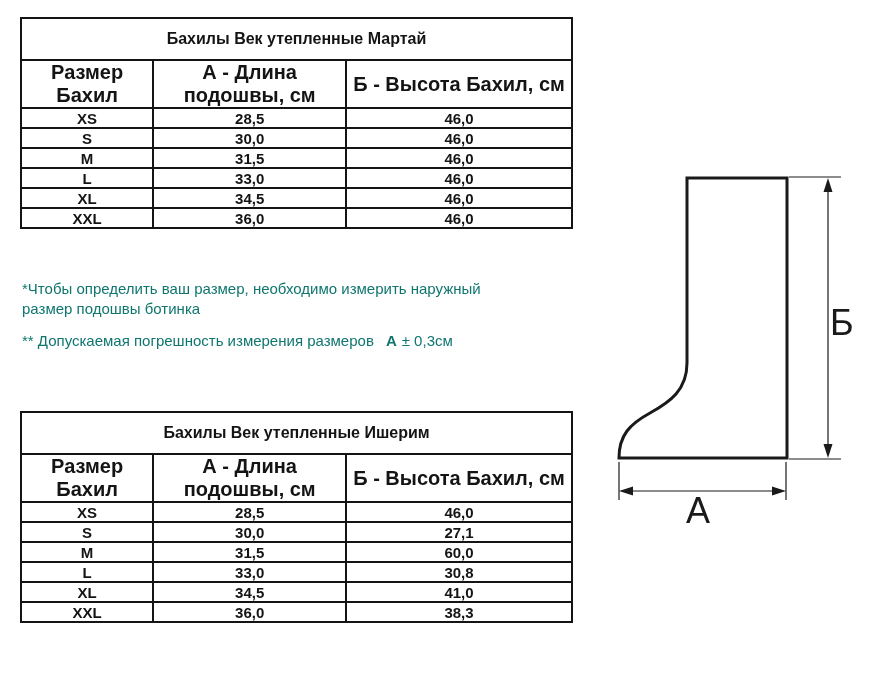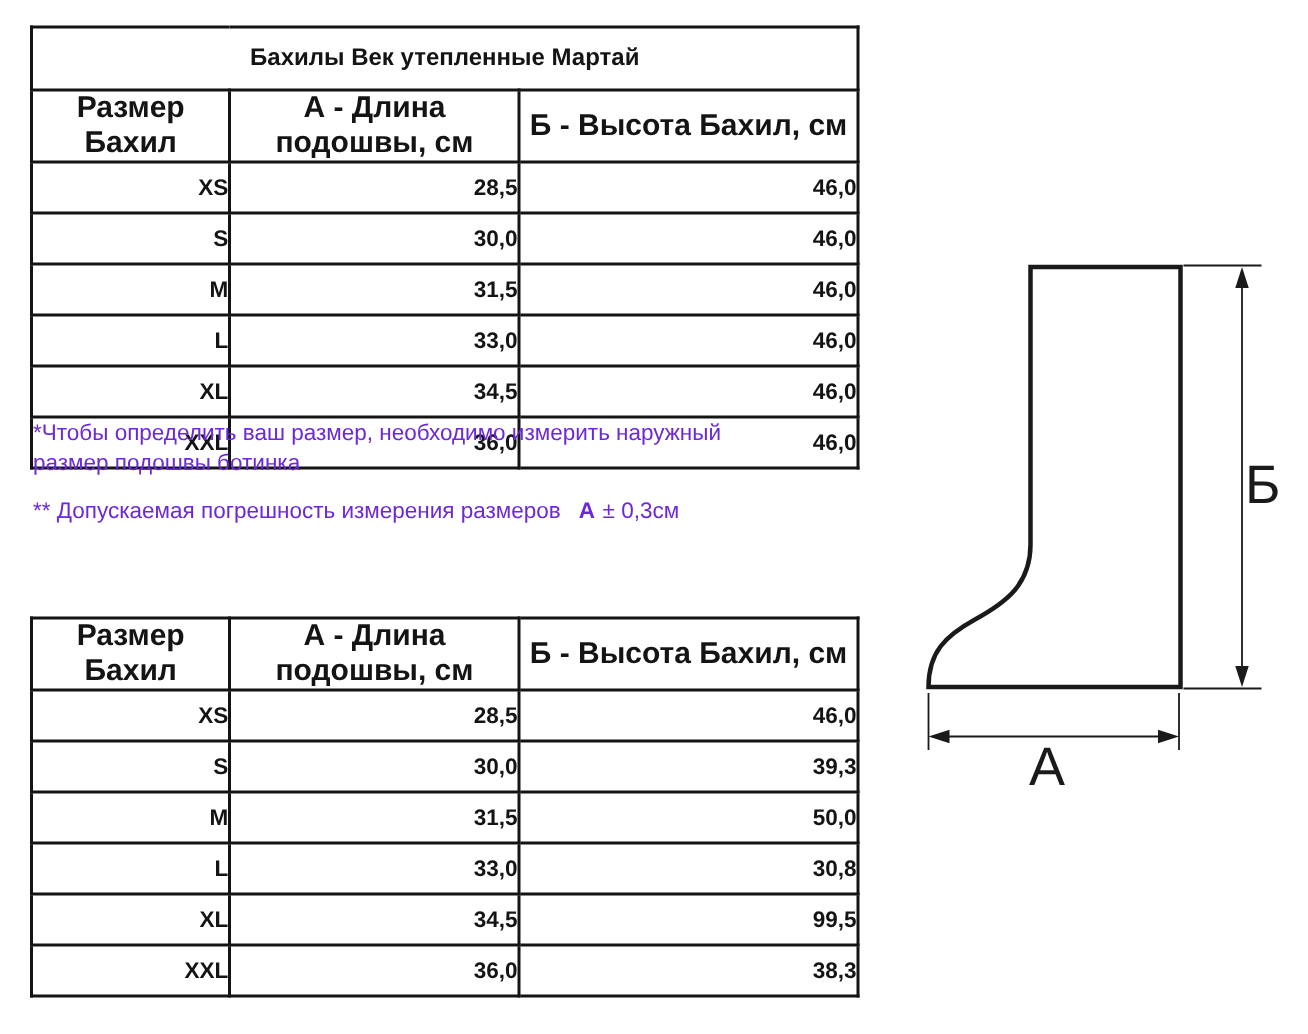--- a/index.html
+++ b/index.html
@@ -28,30 +28,30 @@
     border: 2px solid #141414;
     text-align: center;
     vertical-align: middle;
     font-weight: bold;
     font-size: 15px;
     padding: 0;
     color: #141414;
   }
   table.size-table tr.title-row td { height: 42px; font-size: 16px; }
   table.size-table tr.header-row th { height: 37px; font-size: 20px; }
-  table.size-table tr.data-row td { height: 34px; text-align: right; }
+  table.size-table tr.data-row td { height: 20px; }
 
   
   .notes {
     position: absolute;
     left: 22px;
     top: 279px;
     width: 560px;
     font-size: 15px;
-    color: #6d28d9;
+    color: #0f766e;
   }
   .notes p { margin: 0; line-height: 20px; font-weight: normal; }
   .notes .note-measure { width: 505px; margin-bottom: 12px; }
   .notes .note-tolerance-a { margin-bottom: 11px; }
   .note-letter { font-weight: bold; margin-left: 12px; }
   .note-value { margin-left: 5px; }
 
   
   .diagram {
     position: absolute;
@@ -131,49 +131,52 @@
   </div>
 
   <div class="size-table-wrap t2">
     <table class="size-table">
       <colgroup>
         <col style="width:24%">
         <col style="width:35%">
         <col style="width:41%">
       </colgroup>
       <tbody>
+          <tr class="title-row">
+            <td colspan="3">Бахилы Век утепленные Ишерим</td>
+          </tr>
           <tr class="header-row">
             <th>Размер Бахил</th>
             <th>А - Длина подошвы, см</th>
             <th>Б - Высота Бахил, см</th>
           </tr>
           <tr class="data-row">
             <td>XS</td>
             <td>28,5</td>
             <td>46,0</td>
           </tr>
           <tr class="data-row">
             <td>S</td>
             <td>30,0</td>
-            <td>39,3</td>
+            <td>27,1</td>
           </tr>
           <tr class="data-row">
             <td>M</td>
             <td>31,5</td>
-            <td>50,0</td>
+            <td>60,0</td>
           </tr>
           <tr class="data-row">
             <td>L</td>
             <td>33,0</td>
             <td>30,8</td>
           </tr>
           <tr class="data-row">
             <td>XL</td>
             <td>34,5</td>
-            <td>99,5</td>
+            <td>41,0</td>
           </tr>
           <tr class="data-row">
             <td>XXL</td>
             <td>36,0</td>
             <td>38,3</td>
           </tr>
         </tbody>
     </table>
   </div>
 

